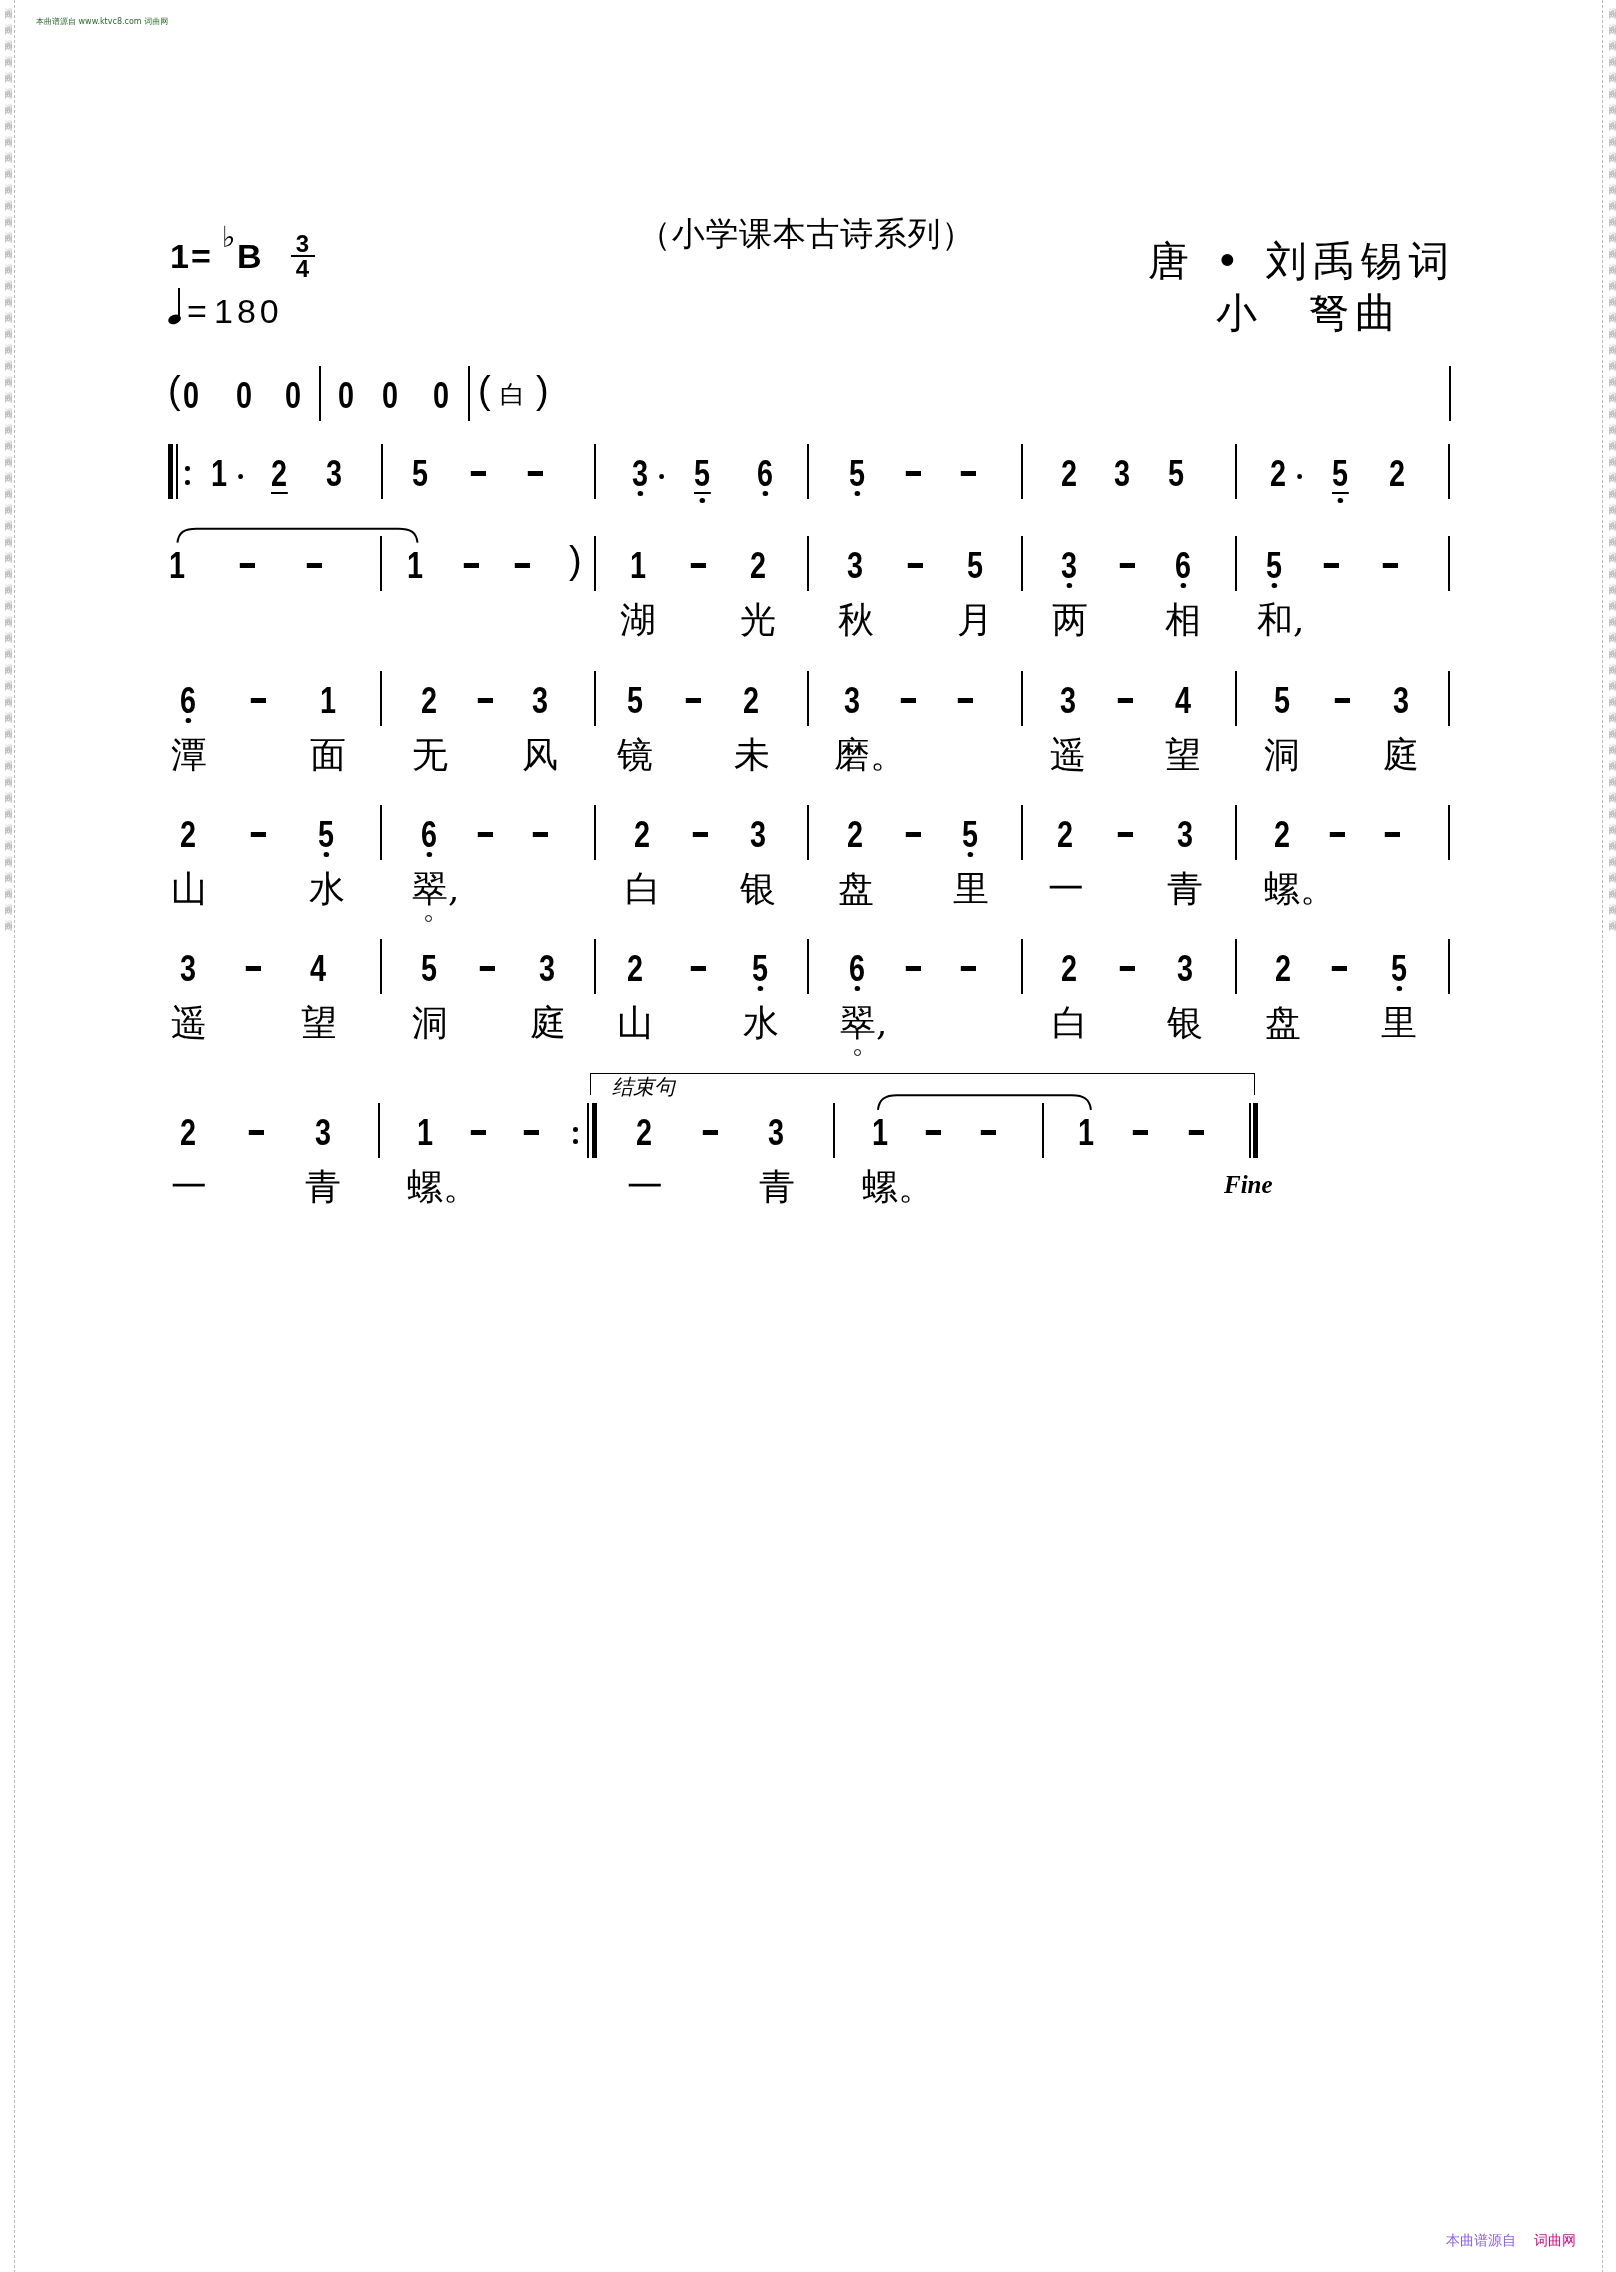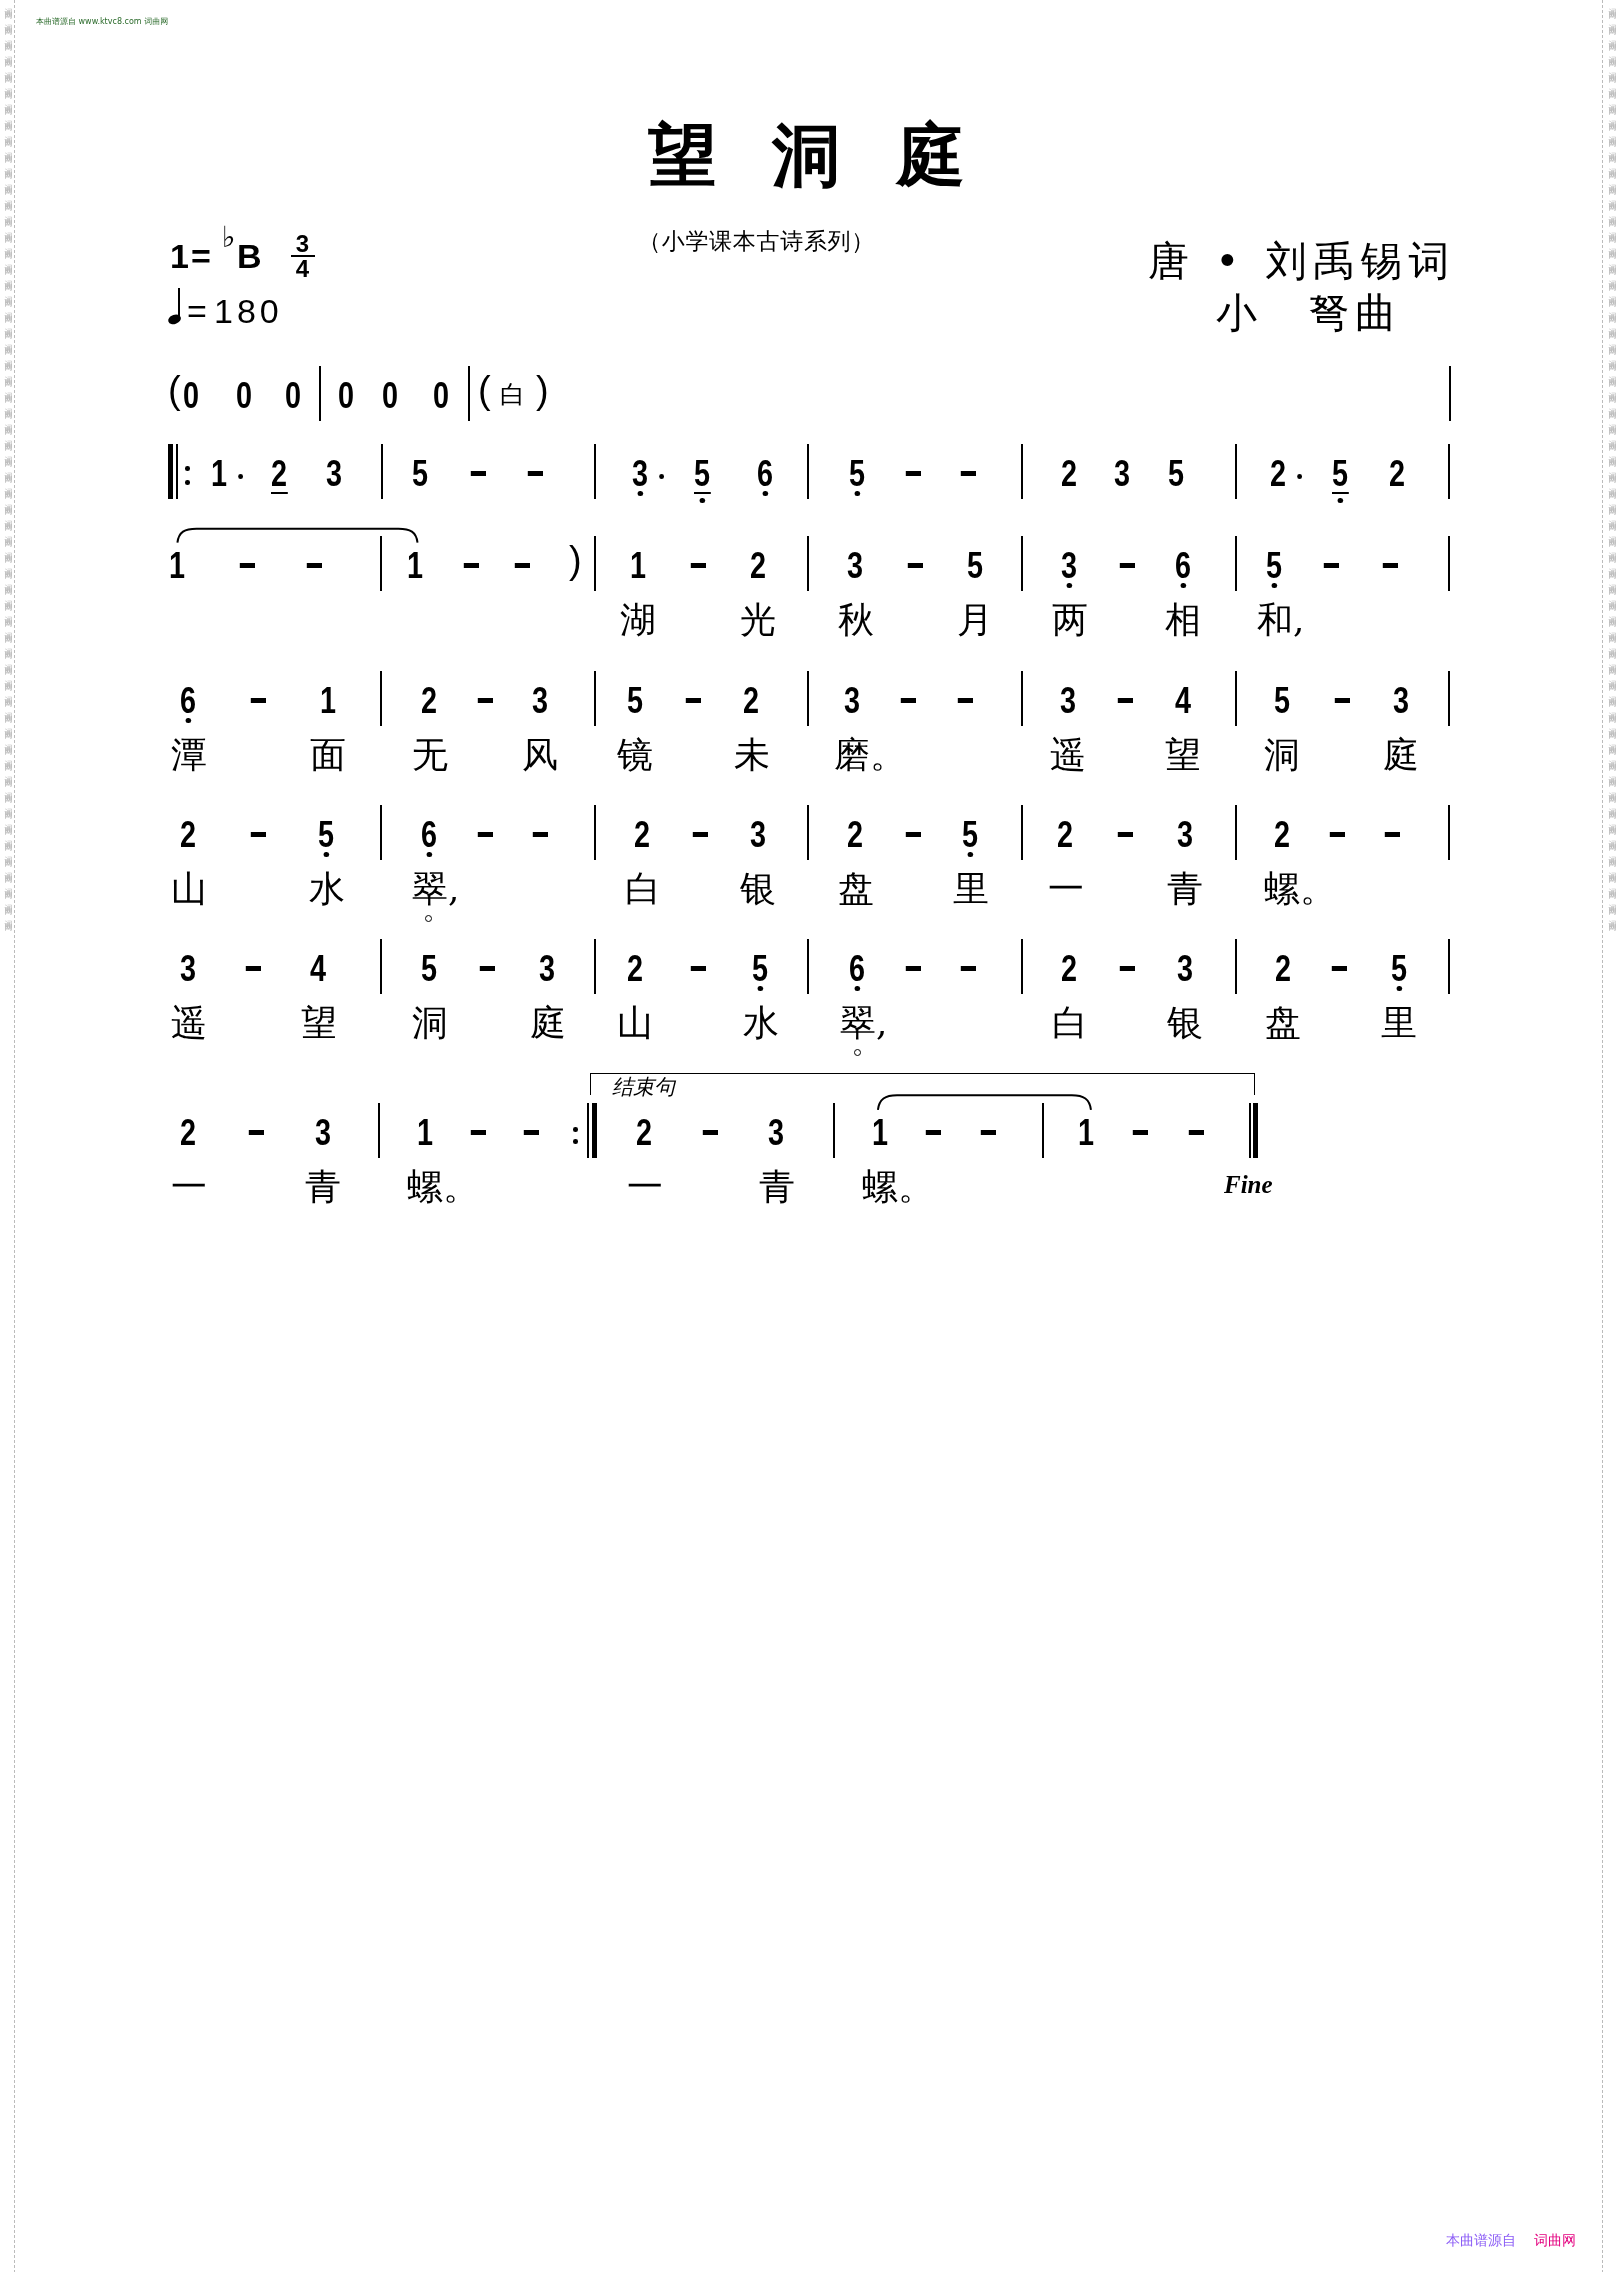--- a/index.html
+++ b/index.html
@@ -8,21 +8,21 @@
   
   .side{position:absolute;top:0;height:2273px;width:10.6px;overflow:hidden;writing-mode:vertical-rl;font-size:8px;line-height:10px;letter-spacing:2px;white-space:nowrap;padding-top:1.3px;font-family:"DejaVu Sans",sans-serif;}
   .side-left{left:2px;}
   .side-right{left:1606px;}
   .side-line{position:absolute;top:0;height:2273px;width:0;border-left:0.7px dashed #bbbbbb;}
   .wm-top{position:absolute;left:36px;top:17px;font-size:8px;line-height:9.2px;white-space:nowrap;font-family:"DejaVu Sans",sans-serif;}
   .footer{position:absolute;top:2232px;font-size:14px;line-height:16px;white-space:nowrap;font-family:"DejaVu Sans",sans-serif;}
 
   
   .title{position:absolute;left:648px;top:121px;font-size:69px;line-height:69px;font-weight:bold;letter-spacing:55px;white-space:nowrap;font-family:"DejaVu Sans",sans-serif;}
-  .subtitle{position:absolute;left:638px;top:217px;font-size:23px;line-height:33px;letter-spacing:0.7px;white-space:nowrap;font-family:"DejaVu Sans",sans-serif;font-weight:normal;margin-top:8px;}
+  .subtitle{position:absolute;left:638px;top:217px;font-size:33px;line-height:33px;letter-spacing:0.7px;white-space:nowrap;font-family:"DejaVu Sans",sans-serif;font-weight:normal;}
   .hb{position:absolute;font:bold 34px/34px "Liberation Sans",sans-serif;white-space:nowrap;}
   .flat{position:absolute;left:222px;top:223px;font:29px/29px "DejaVu Sans",sans-serif;}
   .ts{position:absolute;left:294px;width:17px;text-align:center;font:bold 24px/24px "Liberation Sans",sans-serif;}
   .ts-line{position:absolute;left:291px;top:255px;width:24.4px;height:2px;background:#000;}
   .qn-head{position:absolute;left:168px;top:315px;width:12.5px;height:8.6px;border-radius:50%;background:#000;transform:rotate(-20deg);}
   .qn-stem{position:absolute;left:178px;top:288px;width:2px;height:31px;background:#000;}
   .hn{position:absolute;top:294px;font:34px/34px "Liberation Sans",sans-serif;white-space:nowrap;}
   .credit{position:absolute;font-size:41px;line-height:41px;white-space:pre;font-family:"DejaVu Serif",serif;}
 
   
@@ -53,21 +53,20 @@
 
 <div id="page">
 
   <div class="side side-left" style="color: rgb(187, 187, 187);">词曲网　词曲网　词曲网　词曲网　词曲网　词曲网　词曲网　词曲网　词曲网　词曲网　词曲网　词曲网　词曲网　词曲网　词曲网　词曲网　词曲网　词曲网　词曲网　词曲网　词曲网　词曲网　词曲网　词曲网　词曲网　词曲网　词曲网　词曲网　词曲网　词曲网　词曲网　词曲网　词曲网　词曲网　词曲网　词曲网　词曲网　词曲网　词曲网　词曲网　词曲网　词曲网　词曲网　词曲网　词曲网　词曲网　词曲网　词曲网　词曲网　词曲网　词曲网　词曲网　词曲网　词曲网　词曲网　词曲网　词曲网　词曲网　</div>
   <div class="side-line" style="left:14px"></div>
   <div class="side-line" style="left:1602px"></div>
   <div class="side side-right" style="color: rgb(187, 187, 187);">词曲网　词曲网　词曲网　词曲网　词曲网　词曲网　词曲网　词曲网　词曲网　词曲网　词曲网　词曲网　词曲网　词曲网　词曲网　词曲网　词曲网　词曲网　词曲网　词曲网　词曲网　词曲网　词曲网　词曲网　词曲网　词曲网　词曲网　词曲网　词曲网　词曲网　词曲网　词曲网　词曲网　词曲网　词曲网　词曲网　词曲网　词曲网　词曲网　词曲网　词曲网　词曲网　词曲网　词曲网　词曲网　词曲网　词曲网　词曲网　词曲网　词曲网　词曲网　词曲网　词曲网　词曲网　词曲网　词曲网　词曲网　词曲网　</div>
 
   <div class="wm-top" style="color: rgb(42, 106, 42);">本曲谱源自 www.ktvc8.com 词曲网</div>
 
-  <div class="title">望洞庭</div>
   <div class="subtitle">（小学课本古诗系列）</div>
 
   <div class="hb" style="left:170px;top:239px;letter-spacing:2px">1=</div>
   <div class="flat">♭</div>
   <div class="hb" style="left:237px;top:239px">B</div>
   <div class="ts" style="top:232px">3</div>
   <div class="ts-line"></div>
   <div class="ts" style="top:257px">4</div>
 
   <div>

